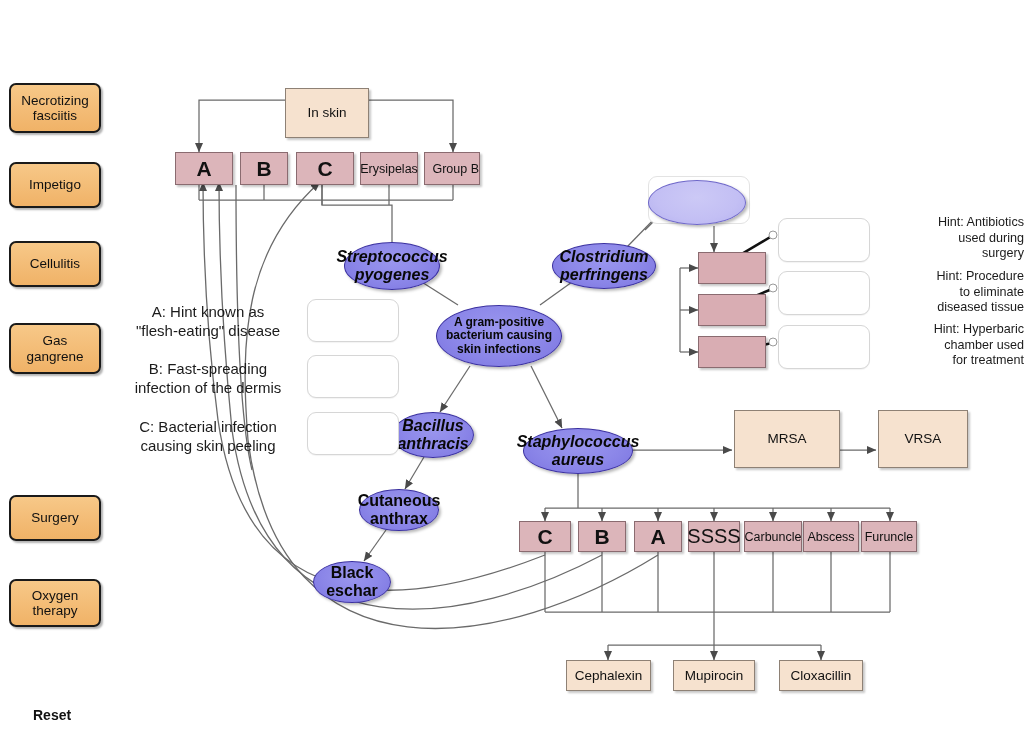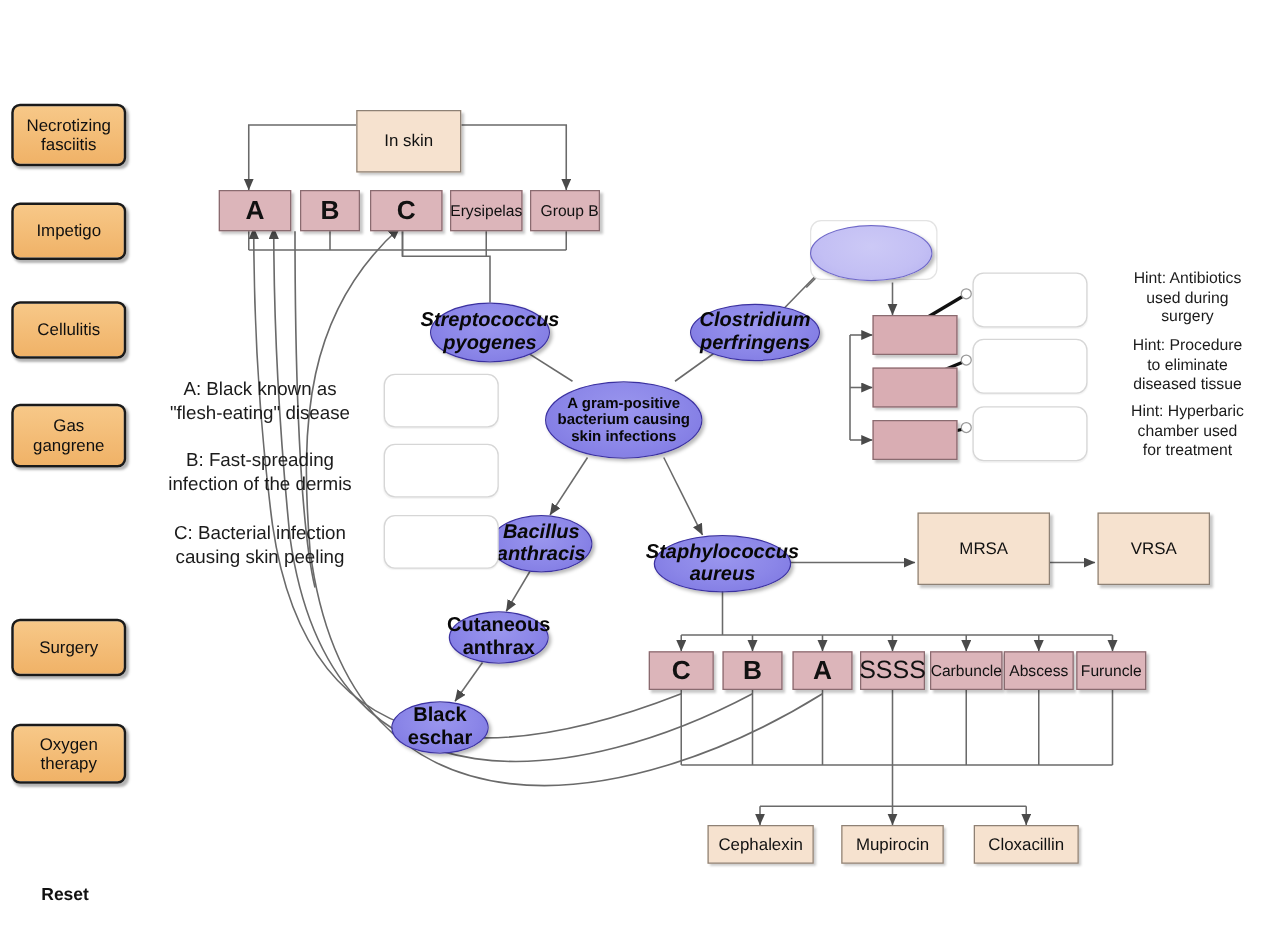--- a/index.html
+++ b/index.html
@@ -47,21 +47,21 @@
                  border:1px solid #6f68c9;}
 
   
   .drop{border:1px solid #d6d6d6;border-radius:9px;background:#ffffff;
         box-shadow:0 1px 1px rgba(0,0,0,.05);}
   .dropwrap{border:1px solid #e3e3e3;border-radius:9px;background:#ffffff;}
 
   
   .legend{position:absolute;font-size:15px;color:#1b1b1b;text-align:center;
           line-height:1.28;}
-  .hint{position:absolute;font-size:12.6px;color:#1b1b1b;text-align:center;
+  .hint{position:absolute;font-size:12.6px;color:#1b1b1b;text-align:right;
         line-height:1.24;}
 
   .reset{position:absolute;left:33px;top:707px;font-size:14px;font-weight:bold;
          color:#111;cursor:pointer;}
 </style>
 </head>
 <body>
 
 <div id="canvas">
 
@@ -248,21 +248,21 @@
     <div>to eliminate</div>
     <div>diseased tissue</div>
   </div>
   <div class="hint" style="left:876px;top:322px;width:148px;">
     <div>Hint: Hyperbaric</div>
     <div>chamber used</div>
     <div>for treatment</div>
   </div>
 
   <div class="legend" style="left:118px;top:302px;width:180px;">
-    <div>A:  Black known as</div>
+    <div>A:  Hint known as</div>
     <div>"flesh-eating" disease</div>
   </div>
   <div class="legend" style="left:118px;top:359px;width:180px;">
     <div>B:  Fast-spreading</div>
     <div>infection of the dermis</div>
   </div>
   <div class="legend" style="left:118px;top:417px;width:180px;">
     <div>C:  Bacterial infection</div>
     <div>causing skin peeling</div>
   </div>

